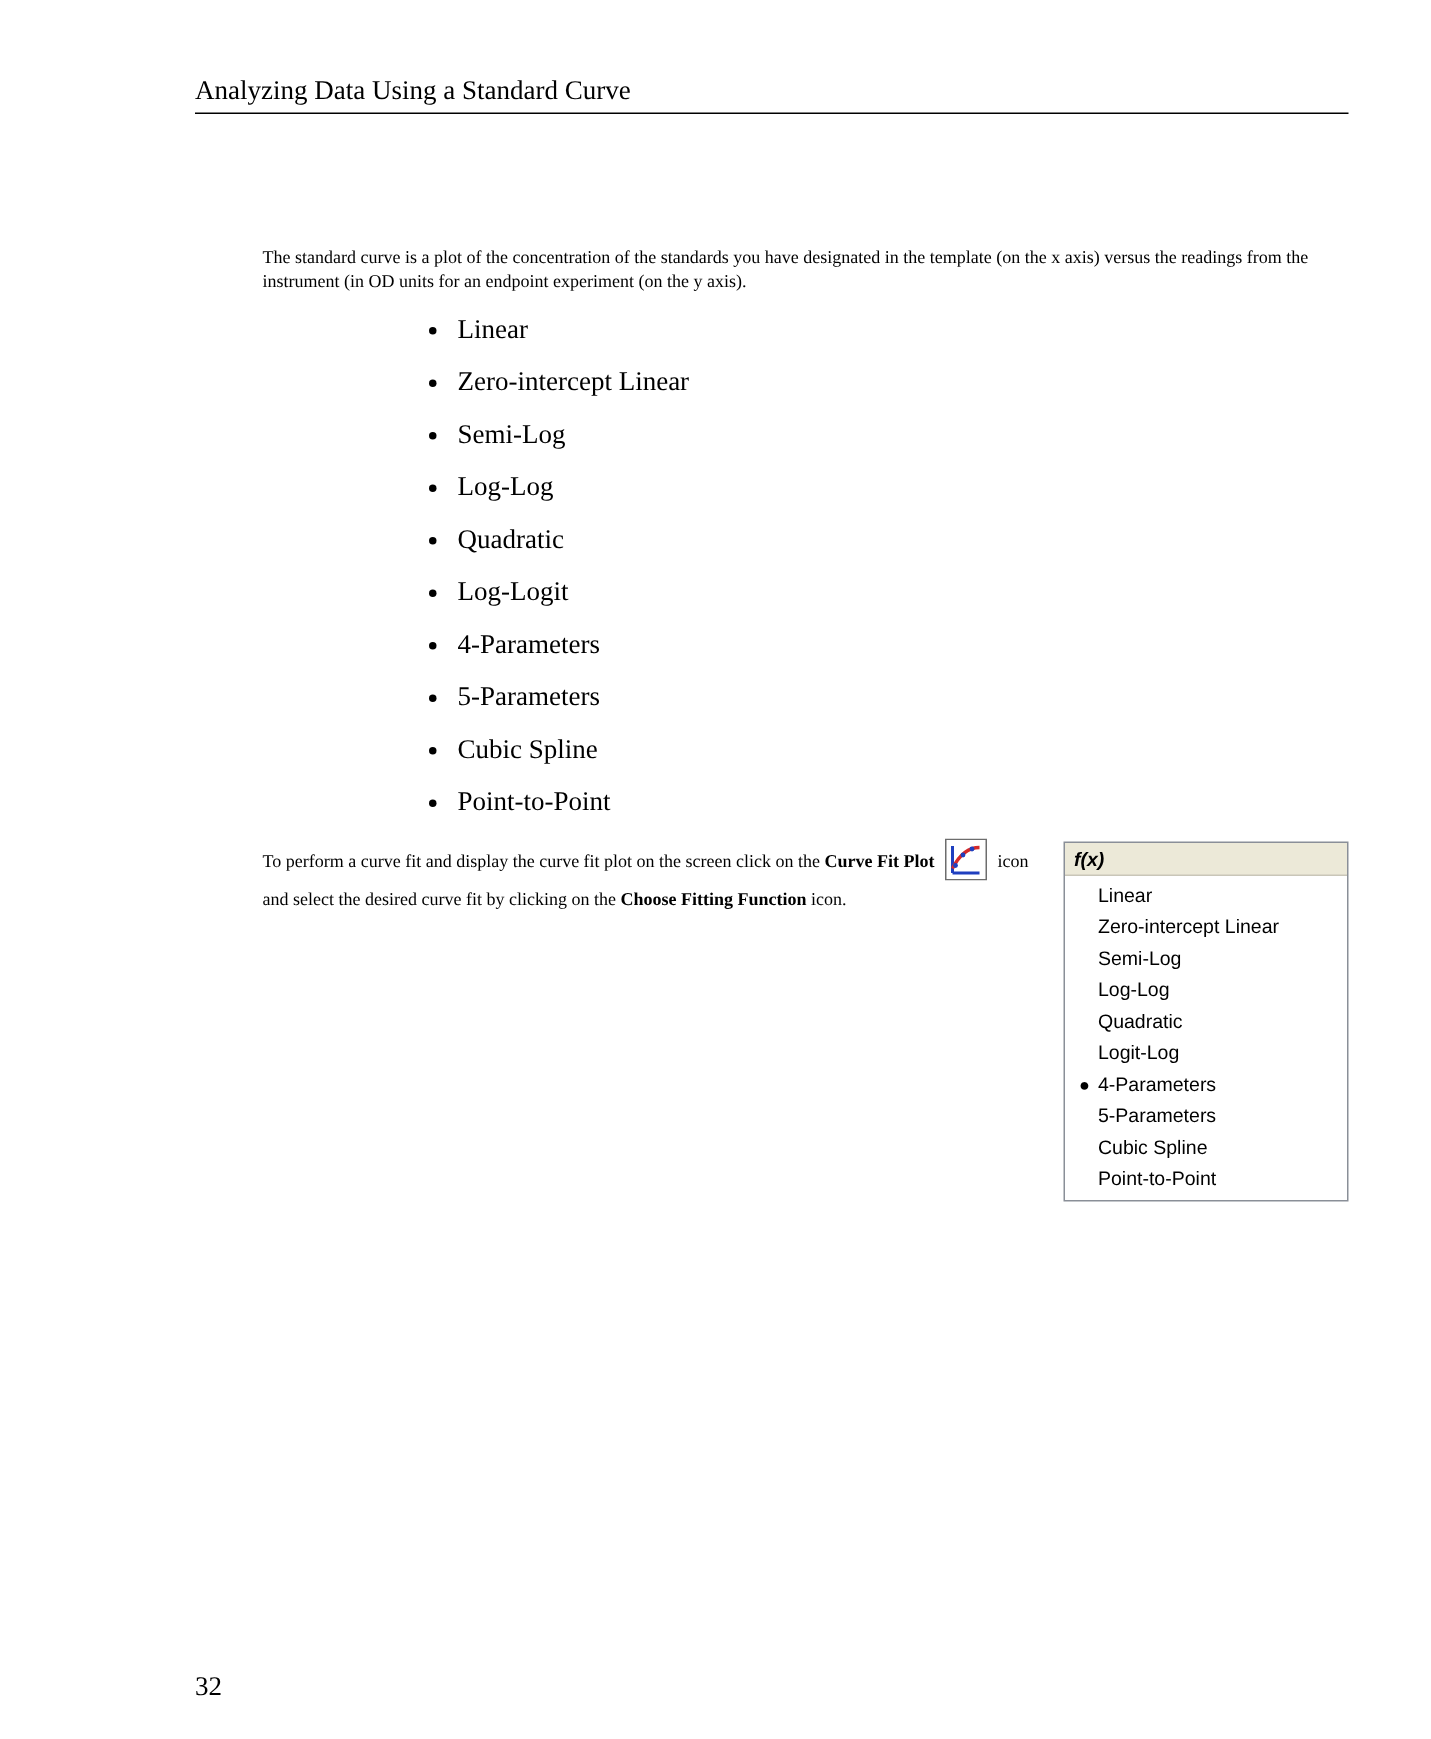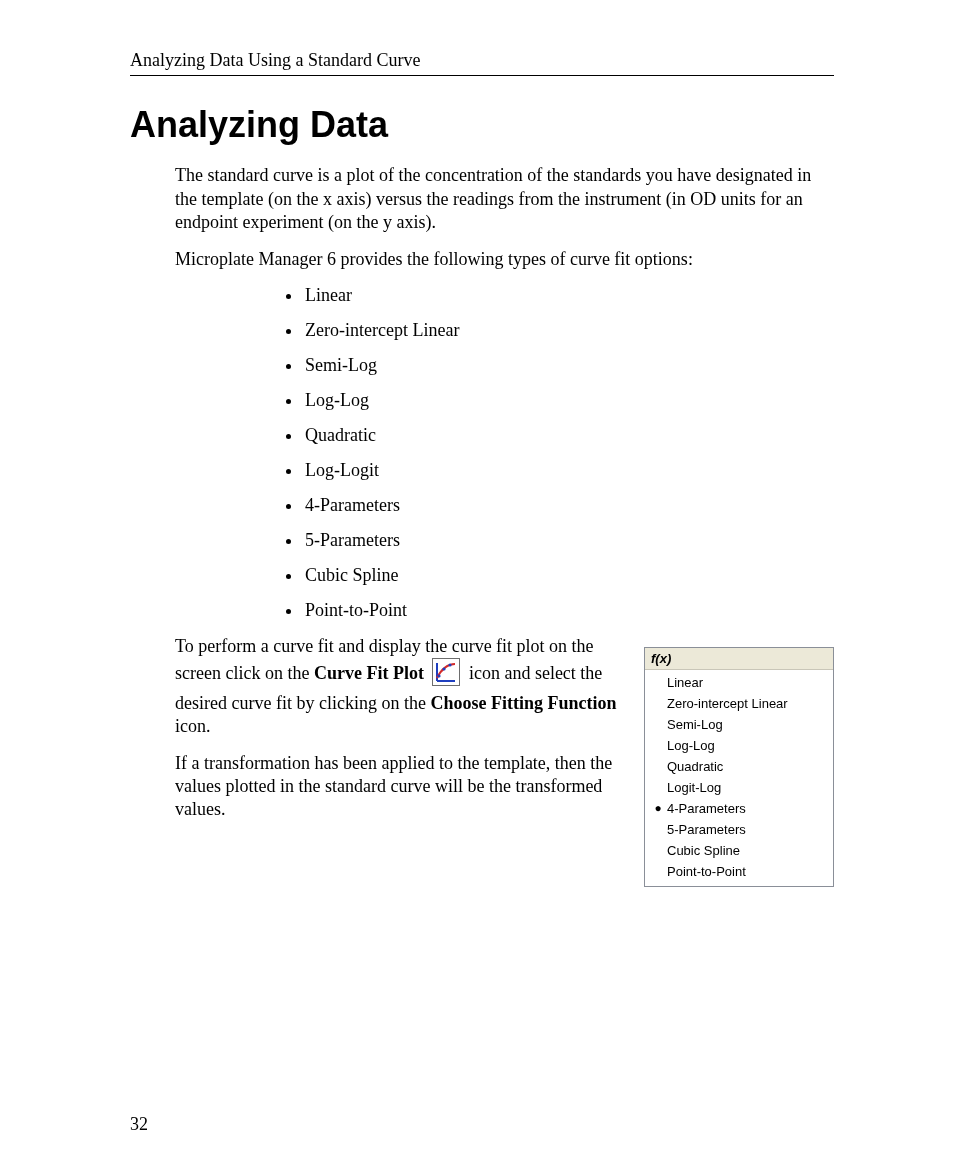--- a/index.html
+++ b/index.html
@@ -6,37 +6,37 @@
     margin: 0;
     padding: 0;
     background: #ffffff;
     font-family: "Times New Roman", Times, serif;
     color: #000000;
     width: 954px;
     height: 1159px;
     position: relative;
   }
   .page {
-    padding: 50px 120px 0 130px;
+    padding: 50px 55px 0 130px;
   }
   .running-head {
     font-size: 18px;
     border-bottom: 1.5px solid #000;
     padding-bottom: 4px;
     margin-bottom: 28px;
   }
   h1.title {
     font-family: Arial, Helvetica, sans-serif;
     font-weight: bold;
     font-size: 36px;
     line-height: 1.18;
     margin: 24px 0 18px 0;
   }
   .body-text {
-    font-size: 18px;
+    font-size: 12px;
     line-height: 1.28;
     margin: 0 0 14px 0;
   }
   .indent-block {
     margin-left: 45px;
     margin-right: 0;
   }
   ul.fits {
     list-style: disc;
     margin: 0 0 14px 0;
@@ -60,21 +60,21 @@
     vertical-align: middle;
     margin: 0 4px;
   }
   .menu-panel {
     width: 188px;
     background: #ffffff;
     border: 1px solid #8a8f98;
     font-family: Tahoma, Arial, sans-serif;
     font-size: 13px;
     color: #000;
-    margin-top: 12px;
+    margin-top: 2px;
   }
   .menu-title {
     background: #ece9d8;
     border-bottom: 1px solid #c9c6b8;
     padding: 3px 6px;
     font-weight: bold;
     font-style: italic;
   }
   .menu-items {
     padding: 2px 0 4px 0;
@@ -101,27 +101,26 @@
     font-size: 18px;
   }
 </style>
 </head>
 <body>
 
 <div class="page">
   <div class="running-head">Analyzing Data Using a Standard Curve</div>
 
   <h1 class="title">
-    <span>Analyzing Data</span><br>
+    <br>
   </h1>
 
   <div class="indent-block">
     <p class="body-text">The standard curve is a plot of the concentration of the standards you have designated in the template (on the x axis) versus the readings from the instrument (in OD units for an endpoint experiment (on the y axis).</p>
 
-    <p class="body-text">Microplate Manager 6 provides the following types of curve fit options:</p>
 
     <ul class="fits">
       <li>Linear</li>
       <li>Zero-intercept Linear</li>
       <li>Semi-Log</li>
       <li>Log-Log</li>
       <li>Quadratic</li>
       <li>Log-Logit</li>
       <li>4-Parameters</li>
       <li>5-Parameters</li>
@@ -140,21 +139,20 @@
               <line x1="5" y1="23" x2="23" y2="23" stroke="#1f3fbf" stroke-width="2"></line>
               <path d="M5 20 Q 12 6 23 6" fill="none" stroke="#d42a2a" stroke-width="2.2"></path>
               <circle cx="7" cy="18" r="1.6" fill="#1f3fbf"></circle>
               <circle cx="12" cy="11" r="1.6" fill="#1f3fbf"></circle>
               <circle cx="18" cy="7" r="1.6" fill="#1f3fbf"></circle>
             </svg>
           </span>
           <span> icon and select the desired curve fit by clicking on the </span><strong>Choose Fitting Function</strong><span> icon.</span>
         </p>
 
-        <p class="body-text">If a transformation has been applied to the template, then the values plotted in the standard curve will be the transformed values.</p>
 
       </div>
 
       <div class="menu-panel">
         <div class="menu-title">f(x)</div>
         <div class="menu-items">
           <div class="menu-item">
               <span class="menu-bullet"></span>
               <span class="menu-label">Linear</span>
             </div>

